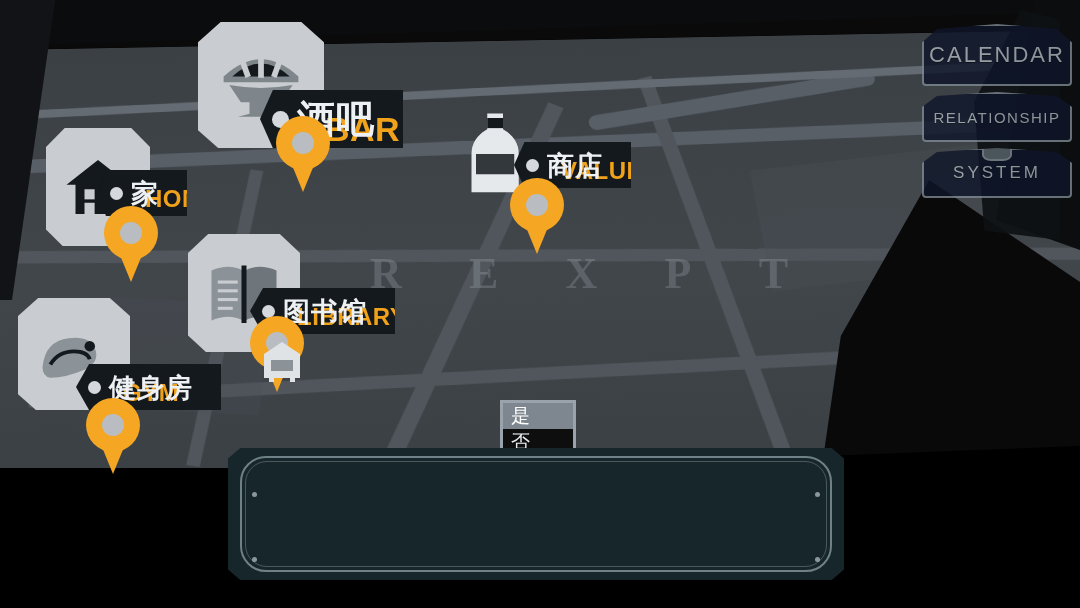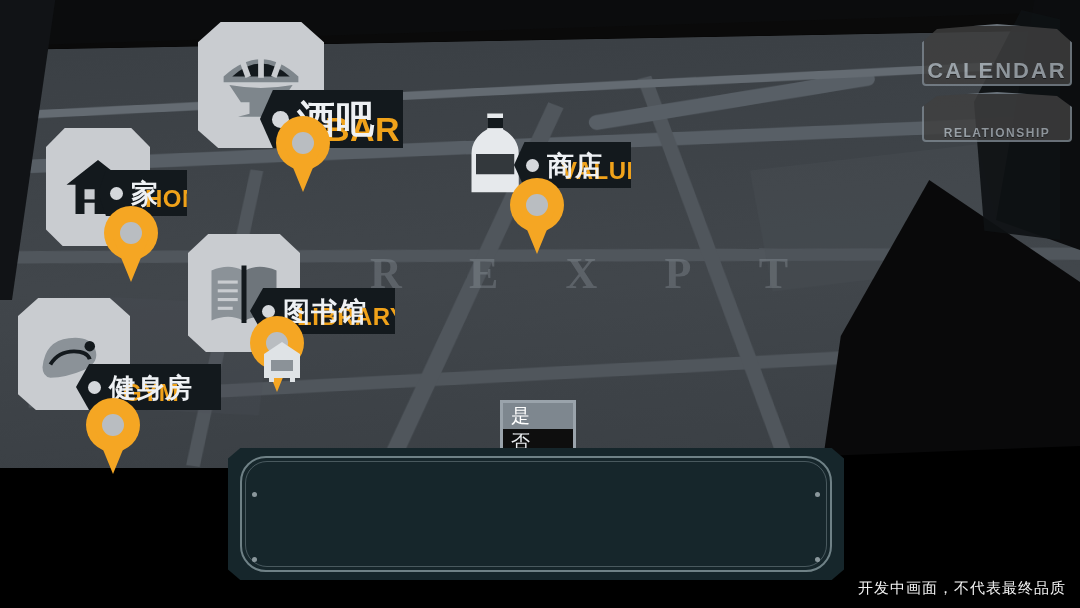--- a/index.html
+++ b/index.html
@@ -218,35 +218,35 @@
   .menu {
     position: absolute;
     right: 8px;
     top: 24px;
     width: 150px;
   }
   .menu-btn {
     position: relative;
     margin-bottom: 6px;
     height: 46px;
-    background: #404040;
+    background: #0f172a;
     border: 2px solid #7d878f;
     border-radius: 4px;
     display: flex;
-    align-items: flex-end;
+    align-items: center;
     justify-content: center;
     color: #aab2b9;
     font-size: 17px;
-    font-weight: 700;
+    font-weight: 400;
     letter-spacing: 3px;
     text-shadow: 0 1px 0 rgba(0,0,0,0.5);
     clip-path: polygon(0% 30%, 10% 8%, 50% 0%, 90% 8%, 100% 30%, 100% 100%, 0% 100%);
     opacity: 0.82;
   }
-  .menu-btn.wide { letter-spacing: 1.5px; font-size: 12px; }
+  .menu-btn.wide { letter-spacing: 1.5px; font-size: 15px; }
   .menu-btn.cal  { height: 58px; font-size: 22px; letter-spacing: 2px; }
   .menu-knob {
     position: absolute;
     left: 50%;
     top: -9px;
     transform: translateX(-50%);
     width: 26px; height: 16px;
     background: #5a646c;
     border: 2px solid #808a92;
     border-radius: 50% 50% 30% 30%;
@@ -509,35 +509,38 @@
   </div>
 
   <div class="menu-shadow"></div>
   <div class="menu">
     <div class="menu-btn cal">
       <span>CALENDAR</span>
     </div>
     <div class="menu-btn wide">
       <span>RELATIONSHIP</span>
     </div>
+    <div class="menu-btn">
+      <span class="menu-knob"></span>
+      <span>SYSTEM</span>
+    </div>
   </div>
 
   <div class="choice">
     <div class="choice-item selected">
       <span>是</span>
     </div>
     <div class="choice-item">
       <span>否</span>
     </div>
   </div>
 
   <div class="dialog">
     <div class="dialog-frame"></div>
     <div class="dialog-frame2"></div>
     <div class="dialog-corner" style="left:24px;top:44px;"></div>
     <div class="dialog-corner" style="right:24px;top:44px;"></div>
     <div class="dialog-corner" style="left:24px;bottom:18px;"></div>
     <div class="dialog-corner" style="right:24px;bottom:18px;"></div>
   </div>
 
-  <div class="watermark">开发中画面，不代表最终品质</div>
 
 </div>
 
 </body></html>

